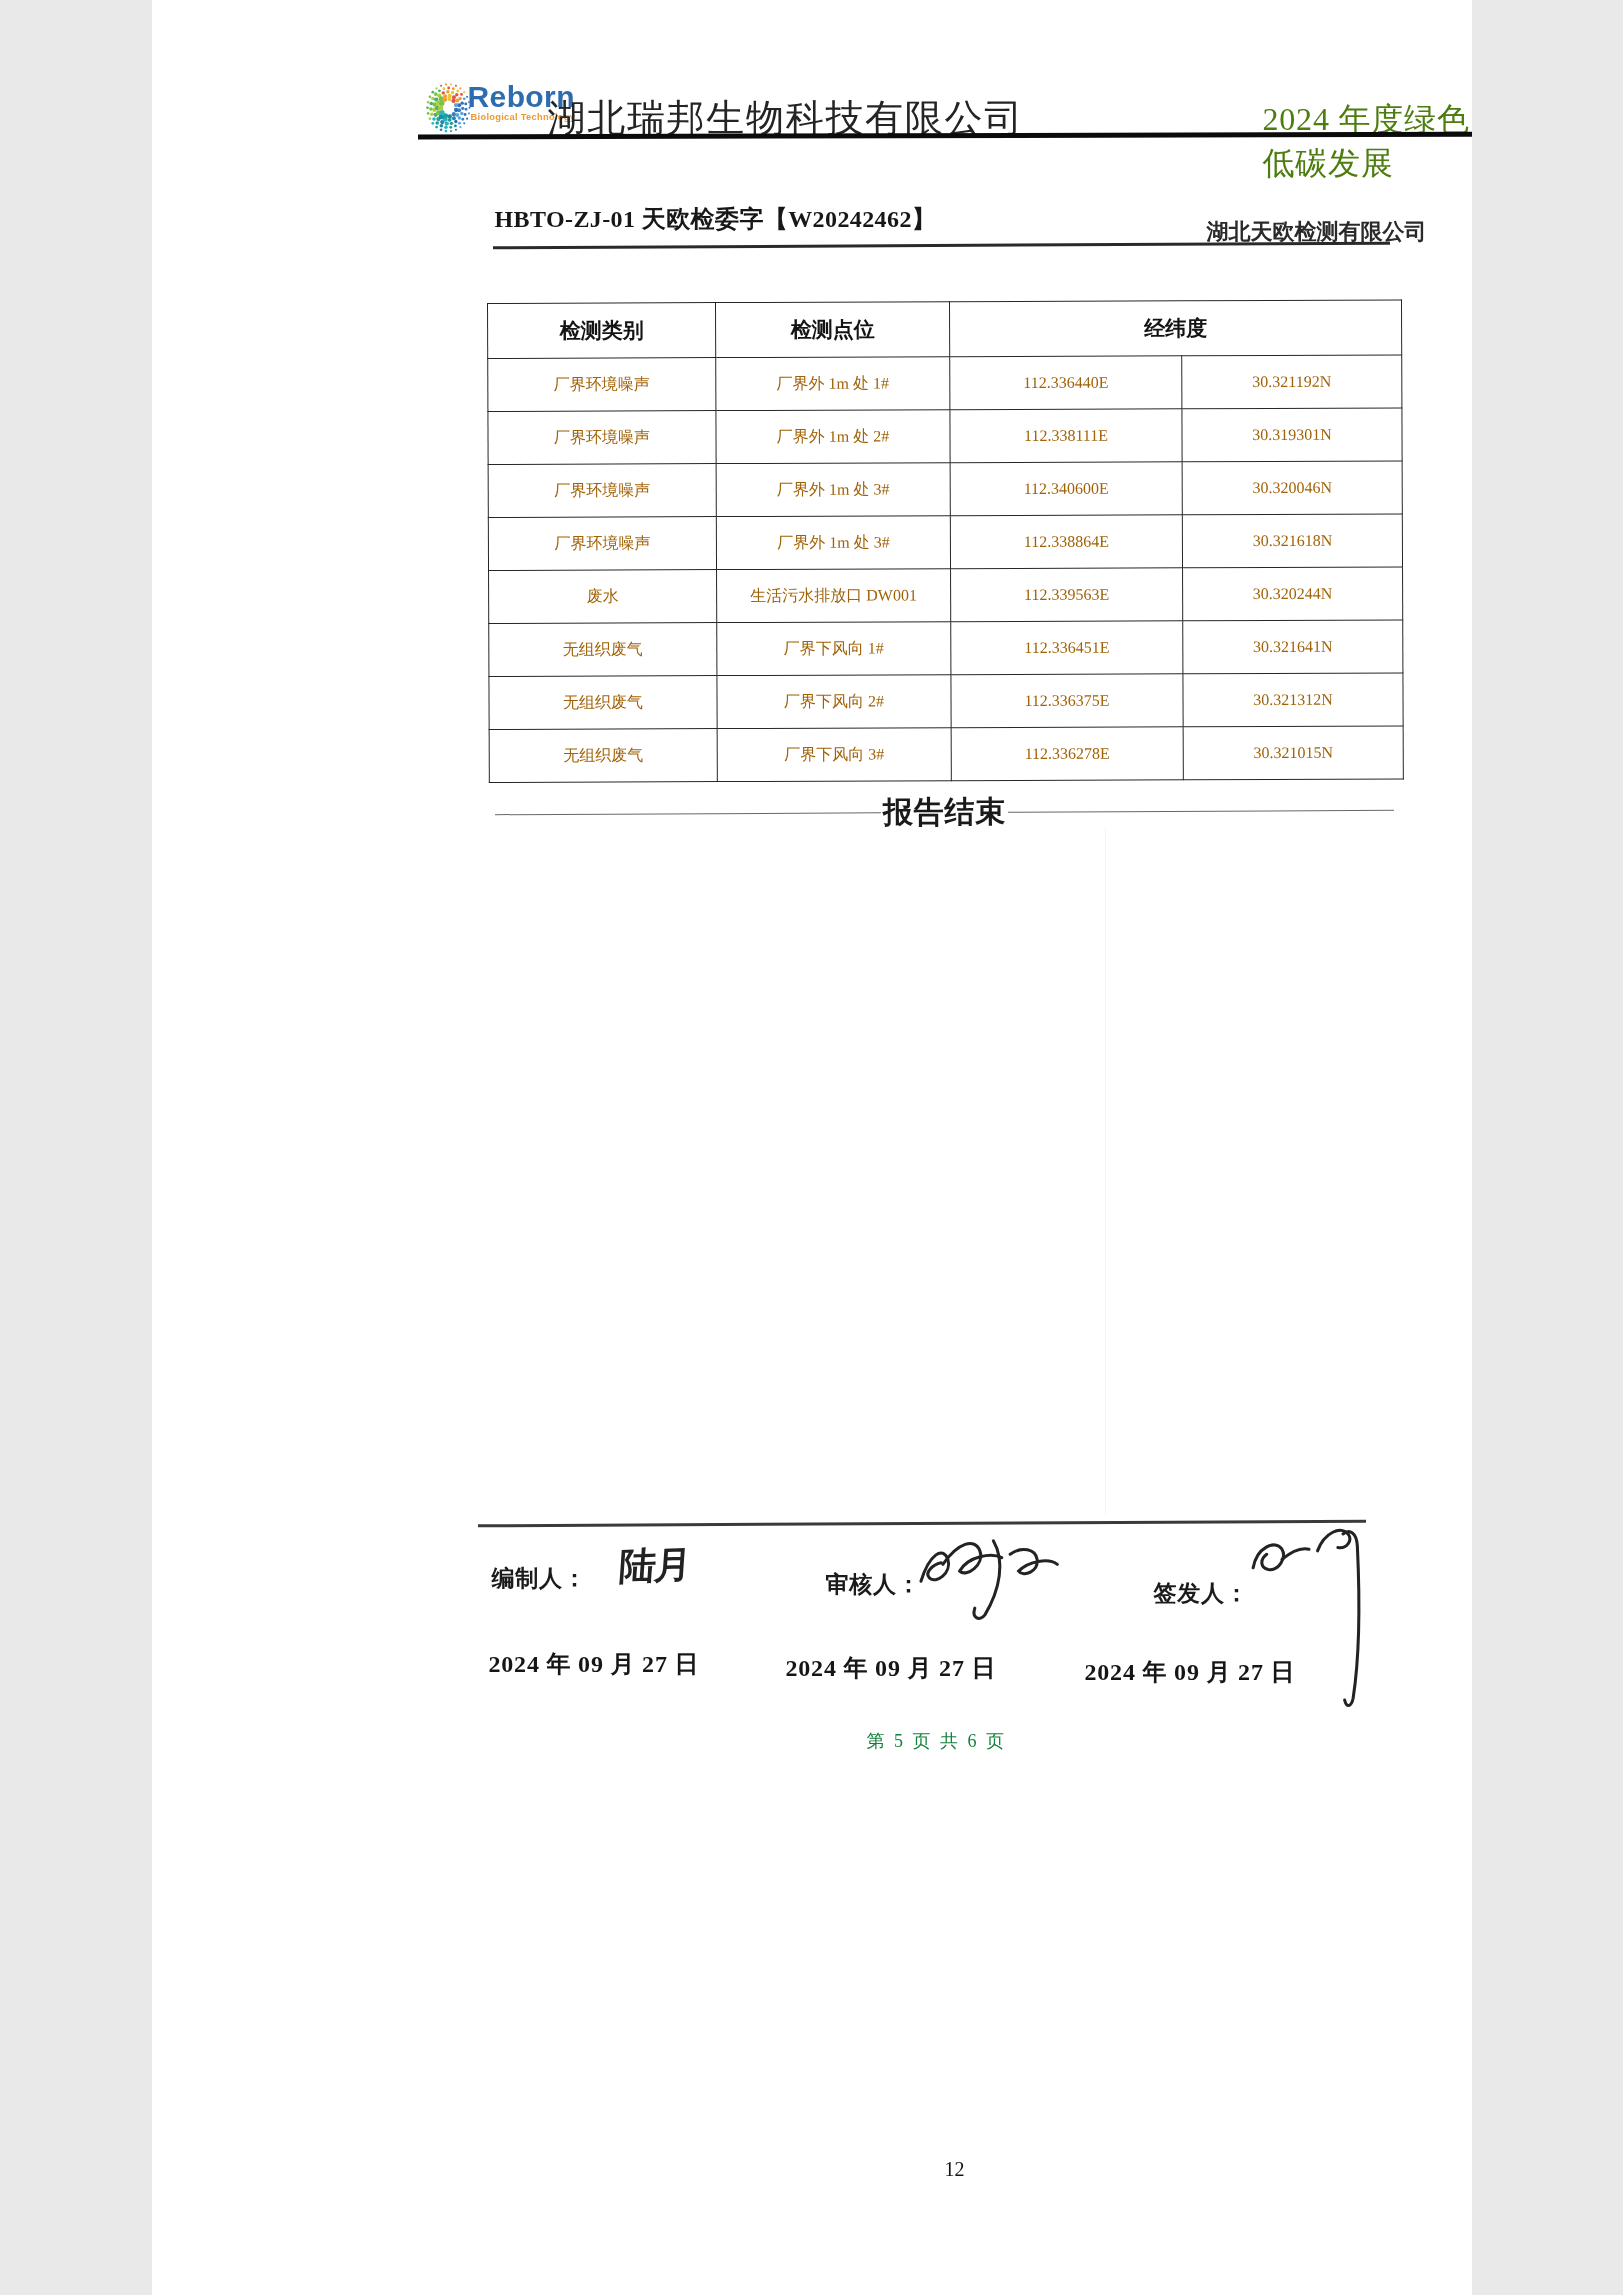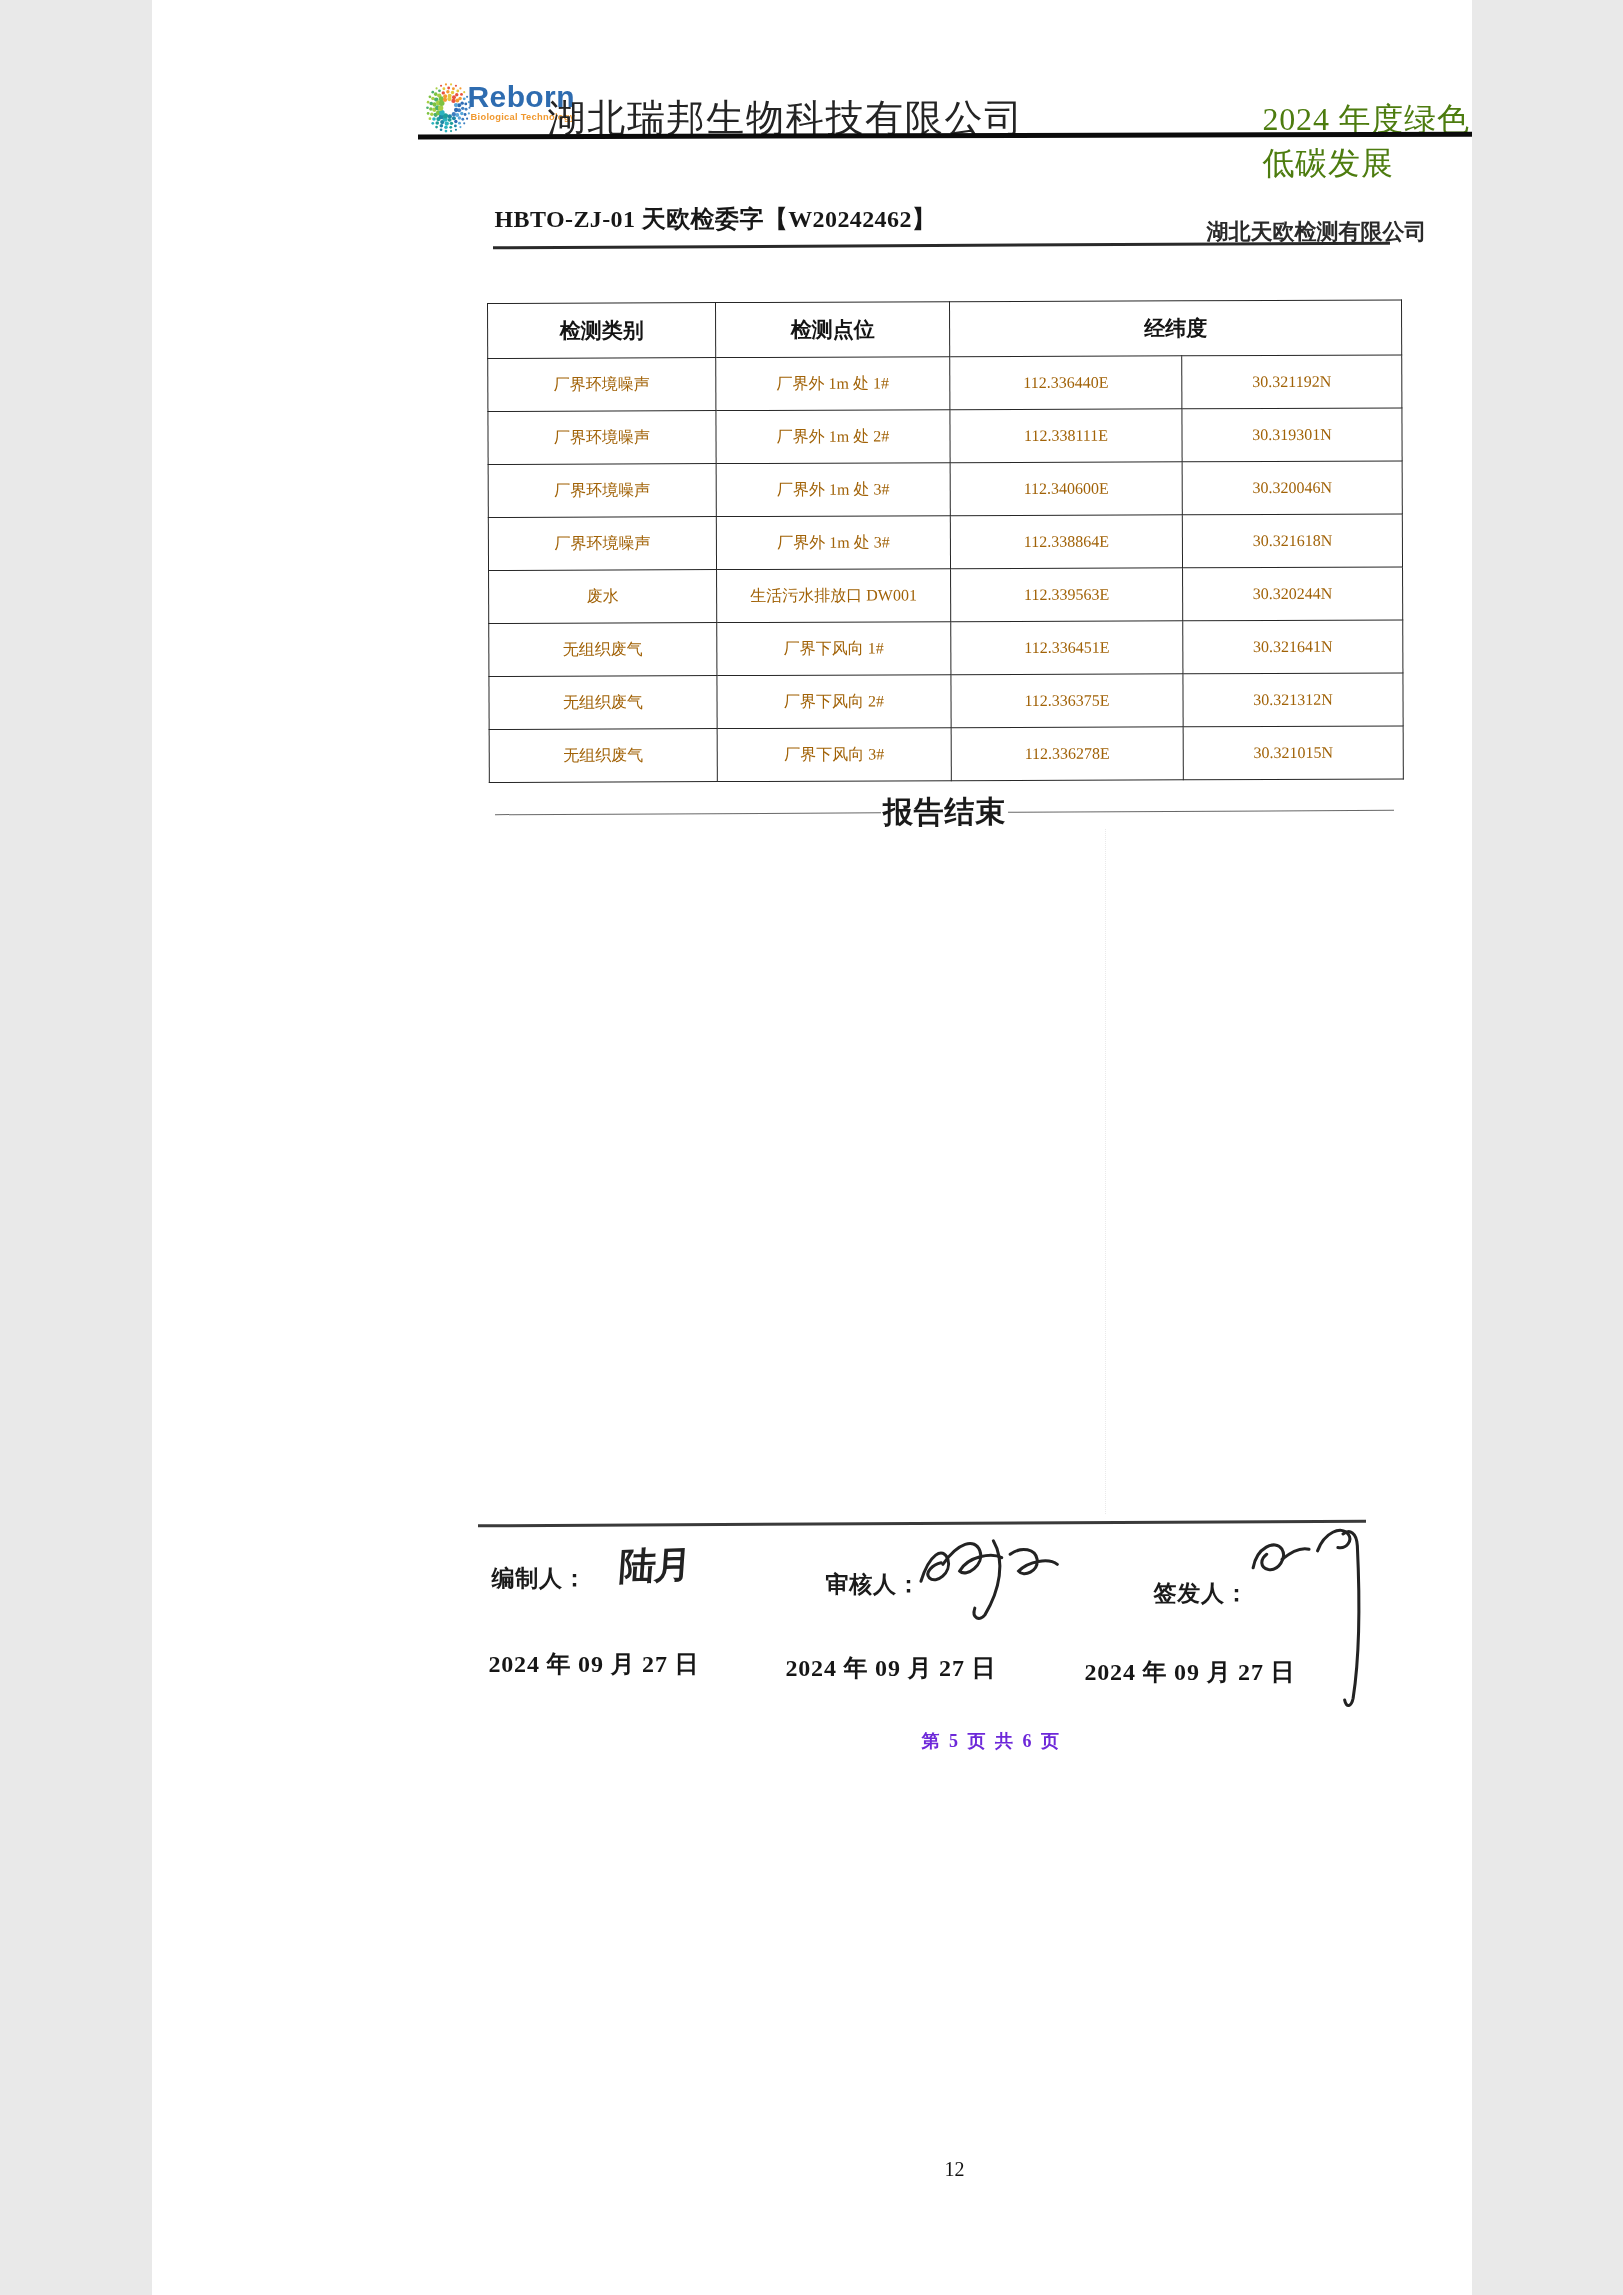--- a/index.html
+++ b/index.html
@@ -53,22 +53,22 @@
   .sig-name{left:467px;top:1541px;font-size:37px;font-weight:bold;color:#222;
     transform:rotate(-2deg) skewX(-6deg);letter-spacing:-1.7px;}
   .sig-svg-reviewer{left:760px;top:1529px;}
   .sig-svg-issuer{left:1091px;top:1522px;}
 
   .sig-date{font-size:24px;font-weight:bold;color:#161616;letter-spacing:0.8px;}
   .date-1{left:337px;top:1648px;}
   .date-2{left:634px;top:1652px;}
   .date-3{left:933px;top:1656px;}
 
-  .page-footer{left:715px;top:1729px;width:195px;text-align:right;
-    font-size:18px;color:#6d28d9;letter-spacing:2.5px;font-weight:700;}
+  .page-footer{left:715px;top:1729px;width:195px;text-align:left;
+    font-size:18px;color:#15803d;letter-spacing:2.5px;font-weight:400;}
   .page-number{left:793px;top:2130px;font-size:20px;color:#111;margin-top:28px;}
 </style>
 </head>
 <body>
 
 <div class="page">
 
   <svg class="abs logo-swirl" viewBox="0 0 68 82">
     <g id="swirl">
         <circle cx="62.00" cy="38.00" r="1.42" fill="#3f7fc1"></circle>

